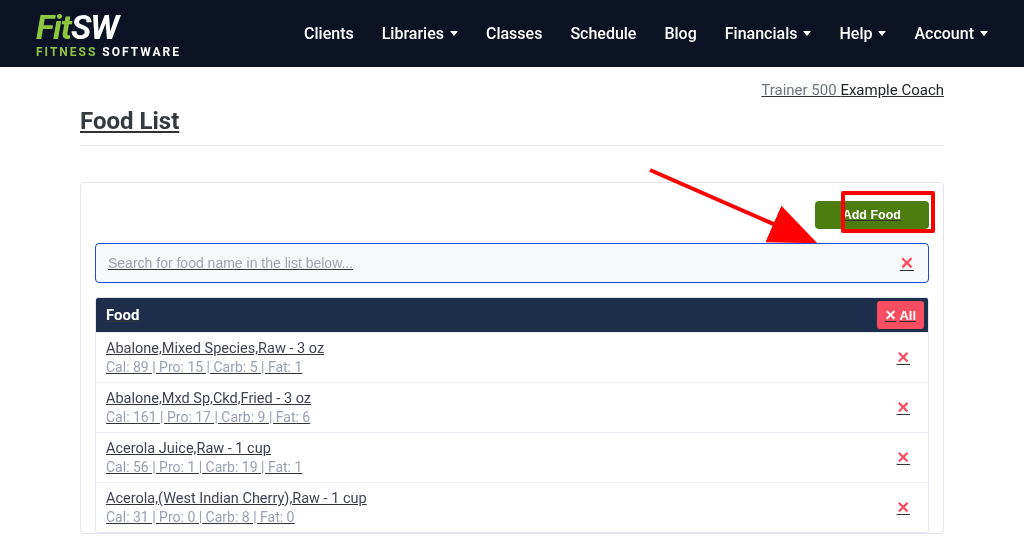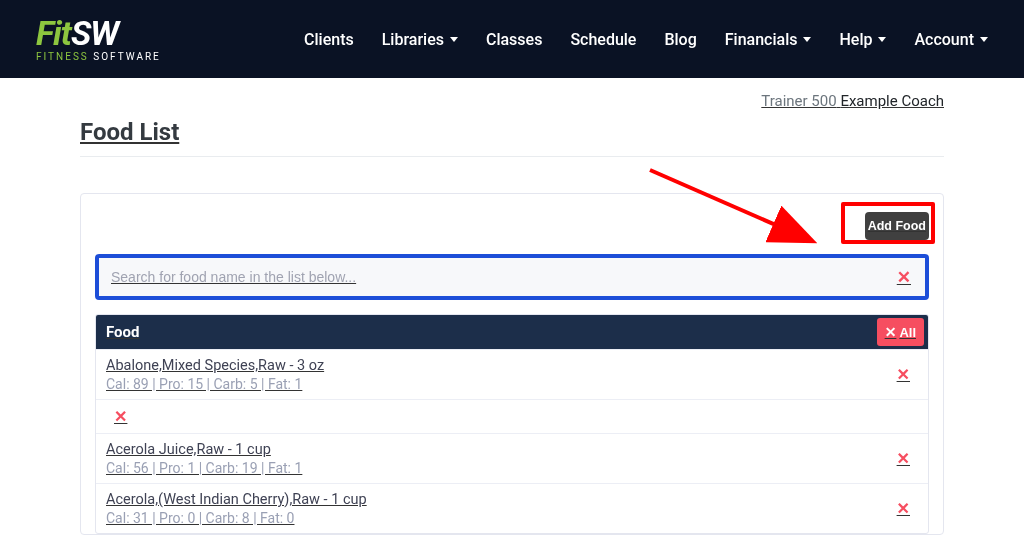--- a/index.html
+++ b/index.html
@@ -9,44 +9,45 @@
     color: #333;
     width: 1024px;
     height: 551px;
     overflow: hidden;
     position: relative;
   }
 
   
   .navbar {
     background: #0a1224;
-    height: 78px;
+    height: 67px;
     display: flex;
     align-items: center;
     padding: 0 36px;
   }
   .logo {
     display: flex;
     flex-direction: column;
     line-height: 1;
     margin-right: 40px;
   }
   .logo-main {
     font-size: 34px;
     font-weight: 700;
     font-style: italic;
     letter-spacing: -1px;
   }
   .logo-main .fit { color: #8dc63f; }
   .logo-main .sw { color: #fff; }
   .logo-sub {
     color: #8dc63f;
-    font-size: 10px;
+    font-size: 12px;
     letter-spacing: 2px;
     margin-top: 2px;
+    font-weight: bold;
   }
   .logo-sub .sw2 { color: #fff; }
   .nav-links {
     display: flex;
     gap: 28px;
     margin-left: auto;
     align-items: center;
   }
   .nav-item {
     color: #fff;
@@ -94,24 +95,24 @@
     position: relative;
   }
 
   .add-food-wrap {
     display: flex;
     justify-content: flex-end;
     margin-bottom: 14px;
     position: relative;
   }
   .add-food-btn {
-    background: #404040;
+    background: #4d7c0f;
     color: #fff;
     border: none;
-    padding: 7px 3px;
+    padding: 7px 28px;
     font-size: 12.5px;
     font-weight: 600;
     border-radius: 4px;
     cursor: pointer;
     position: relative;
     z-index: 2;
   }
 
   
   .highlight-box {
@@ -131,21 +132,21 @@
     position: absolute;
     left: 560px;
     top: 150px;
     z-index: 5;
     pointer-events: none;
   }
 
   .search-row {
     display: flex;
     align-items: center;
-    border: 4px solid #1d4ed8;
+    border: 1px solid #1d4ed8;
     border-radius: 4px;
     margin-bottom: 14px;
     background: #f7f8fa;
   }
   .search-input {
     flex: 1;
     border: none;
     background: transparent;
     padding: 11px 12px;
     font-size: 14px;
@@ -289,20 +290,24 @@
 
       <div class="food-row">
         <div class="food-main">
           <div class="food-name">Abalone,Mixed Species,Raw - 3 oz</div>
           <div class="food-macros">Cal: 89 | Pro: 15 | Carb: 5 | Fat: 1</div>
         </div>
         <span class="row-del">✕</span>
       </div>
 
       <div class="food-row">
+        <div class="food-main">
+          <div class="food-name">Abalone,Mxd Sp,Ckd,Fried - 3 oz</div>
+          <div class="food-macros">Cal: 161 | Pro: 17 | Carb: 9 | Fat: 6</div>
+        </div>
         <span class="row-del">✕</span>
       </div>
 
       <div class="food-row">
         <div class="food-main">
           <div class="food-name">Acerola Juice,Raw - 1 cup</div>
           <div class="food-macros">Cal: 56 | Pro: 1 | Carb: 19 | Fat: 1</div>
         </div>
         <span class="row-del">✕</span>
       </div>

